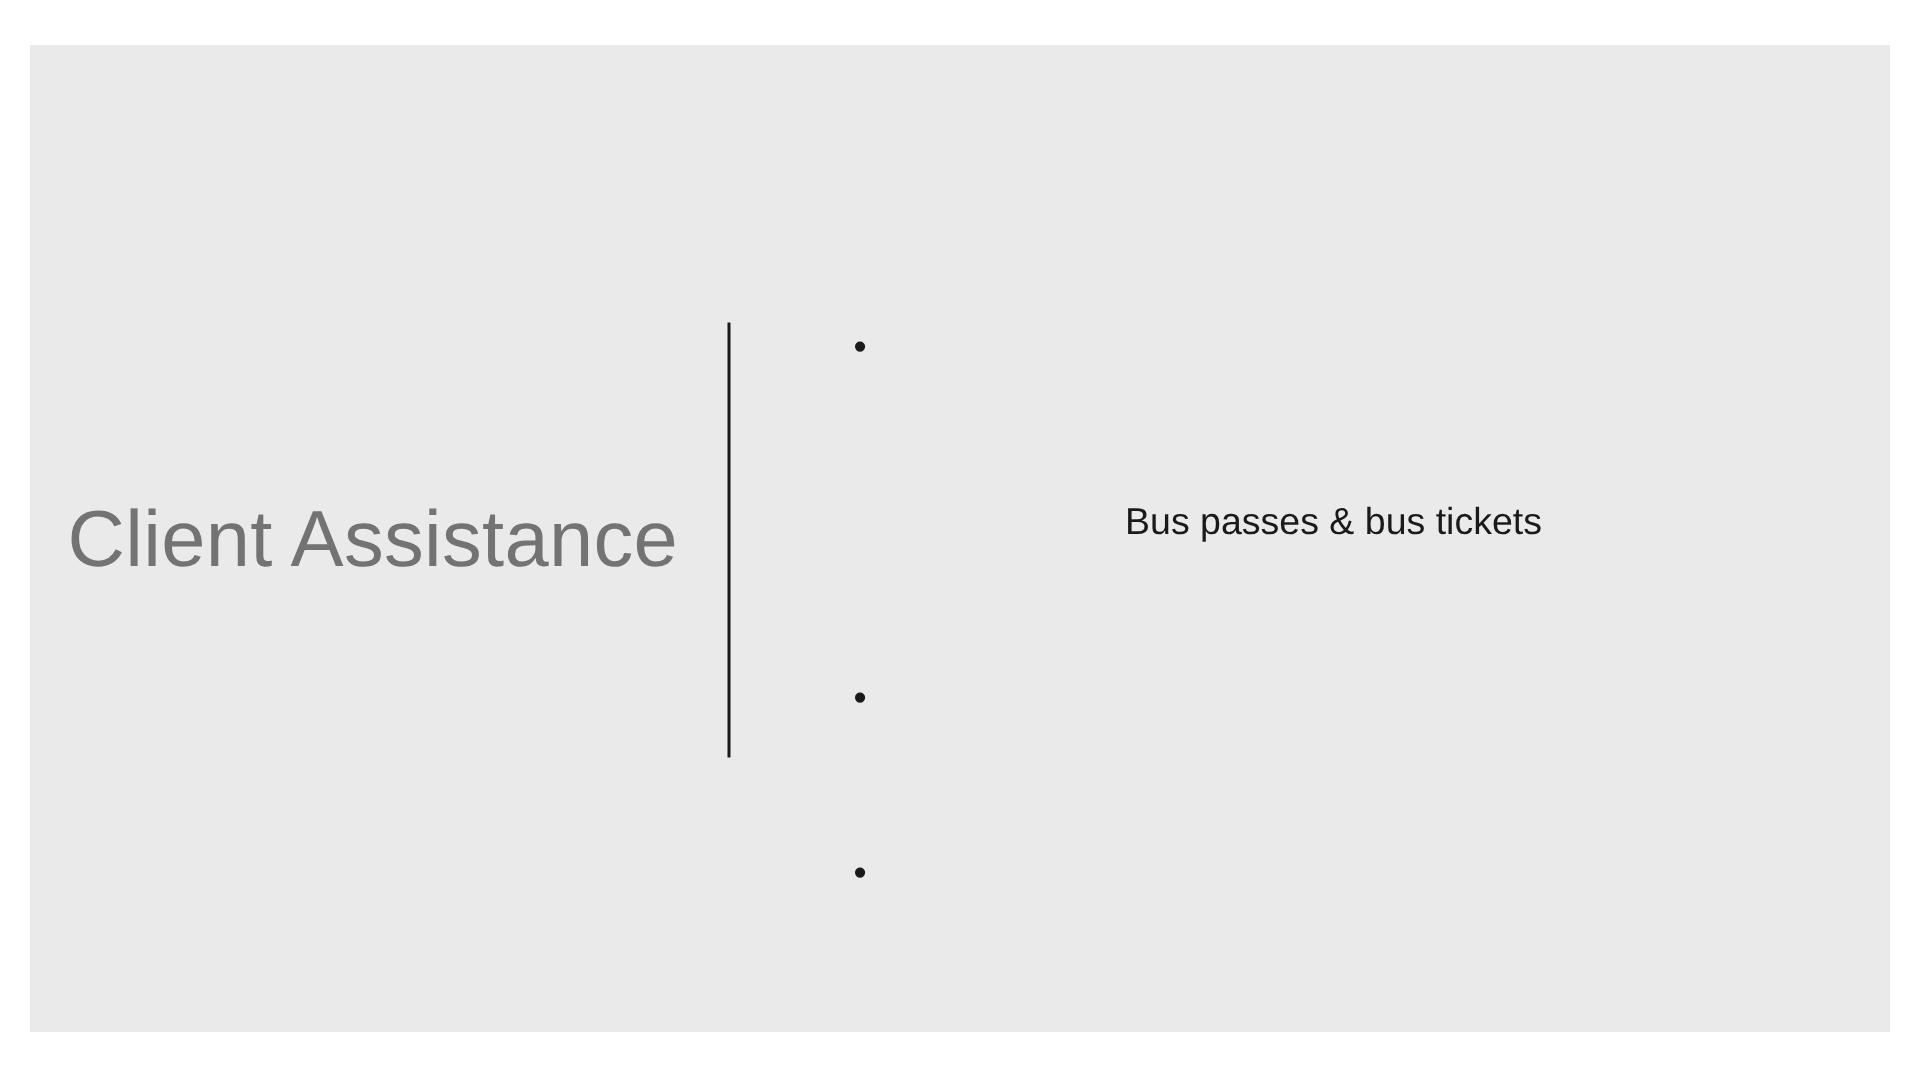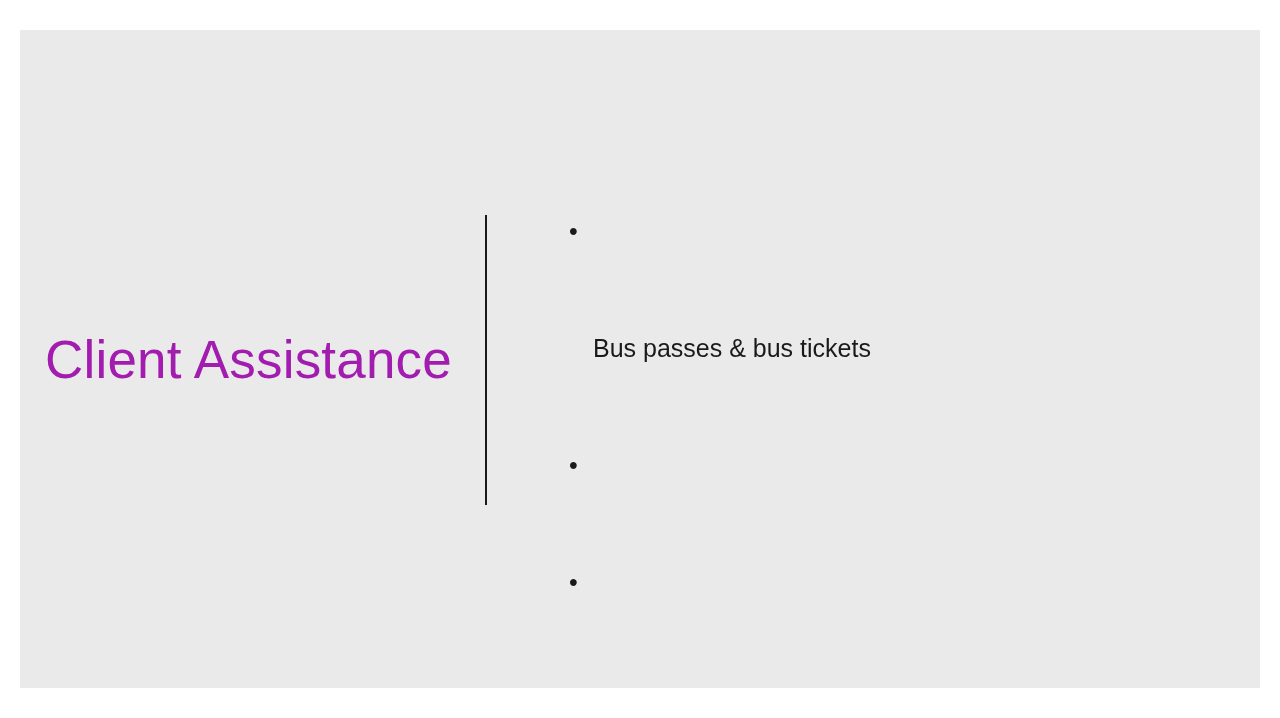--- a/index.html
+++ b/index.html
@@ -24,21 +24,21 @@
   .slide-inner {
     position: relative;
     width: 100%;
     height: 100%;
   }
   .title {
     position: absolute;
     left: 25px;
     top: 300px;
     width: 430px;
-    color: #a21caf;
+    color: #737373;
     font-size: 53px;
     font-weight: normal;
     line-height: 1.15;
     letter-spacing: 0.2px;
     white-space: nowrap;
   }
   .divider {
     position: absolute;
     left: 465px;
     top: 185px;
@@ -65,20 +65,21 @@
   }
   .bullet .dot {
     position: absolute;
     left: 4px;
     top: 0;
     font-size: 25px;
     line-height: 39px;
   }
   .bullet .txt {
     display: block;
+    text-align: center;
   }
 </style>
 </head>
 <body>
 
 <div class="slide">
   <div class="slide-inner">
 
     <div class="title">Client Assistance</div>
 

